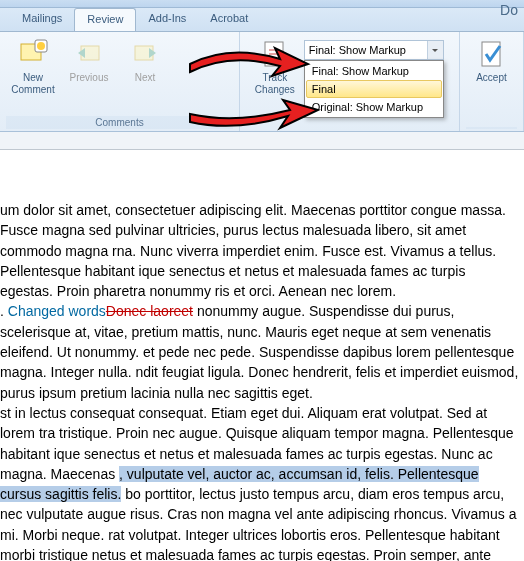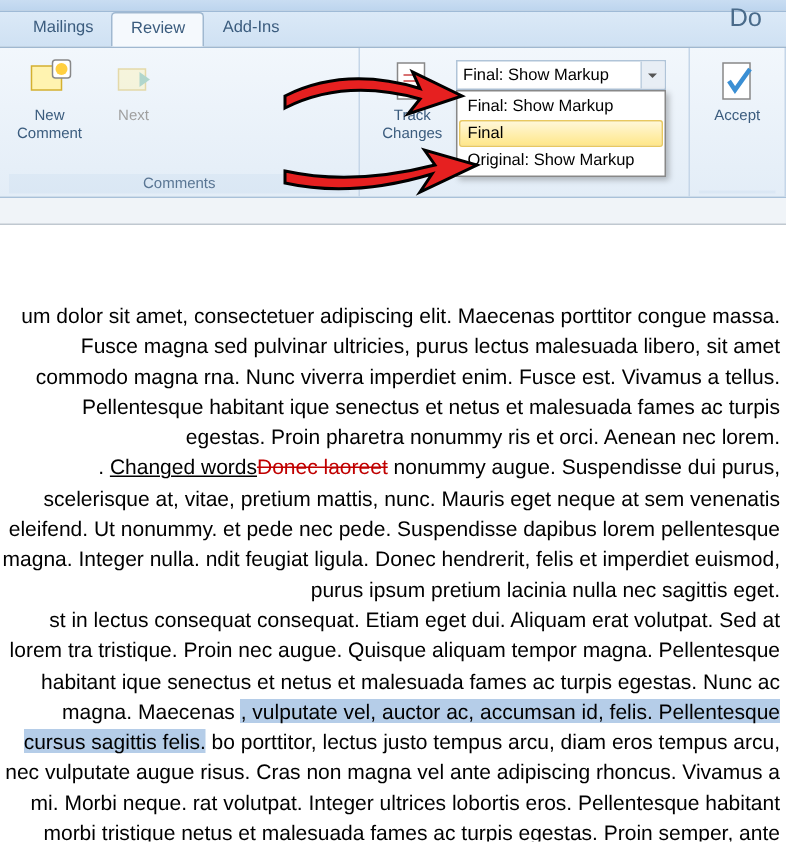--- a/index.html
+++ b/index.html
@@ -1,71 +1,81 @@
 <!DOCTYPE html>
 <html><head>
 <meta charset="utf-8">
 <style>
 * { box-sizing: border-box; margin: 0; padding: 0; font-family: 'Segoe UI', Tahoma, sans-serif; }
 body { background: #fff; width: 524px; height: 561px; overflow: hidden; position: relative; }
 .titlebar { height: 8px; background: linear-gradient(#c9ddf2, #bdd5ee); border-bottom: 1px solid #9fbad6; }
-.title-right { position: absolute; top: 2px; right: 16px; font-size: 17px; color: #4a6b8a; }
+.title-right { position: absolute; top: 2px; right: 6px; font-size: 14px; color: #4a6b8a; }
 .tabs { background: linear-gradient(#dbe9f7, #cfe1f3); height: 24px; display: flex; padding-left: 10px; border-bottom: 1px solid #a0b8d0; }
 .tab { font-size: 11px; color: #3b5c7e; padding: 4px 12px 12px 12px; cursor: pointer; }
 .tab.active { background: #f5f9fd; border: 1px solid #a0b8d0; border-bottom: none; border-radius: 3px 3px 0 0; color: #3b5c7e; text-align: right; }
 .ribbon { background: linear-gradient(#f2f7fc, #e3edf7); height: 100px; display: flex; border-bottom: 1px solid #a9c1d9; position: relative; }
 .group { border-right: 1px solid #c5d6e8; padding: 4px 6px 2px 6px; display: flex; flex-direction: column; justify-content: space-between; }
 .group-content { display: flex; gap: 2px; flex: 1; }
 .group-label { font-size: 10px; color: #5a7694; text-align: center; padding: 1px 0; background: rgba(200,220,240,0.3); }
 .big-btn { display: flex; flex-direction: column; align-items: center; justify-content: flex-start; width: 54px; padding: 2px; cursor: pointer; }
 .big-btn .icon { width: 32px; height: 32px; margin-bottom: 2px; display: flex; align-items: center; justify-content: center; }
 .big-btn .label { font-size: 10px; color: #3b5c7e; text-align: center; line-height: 12px; }
 .disabled .label { color: #a0a0a0; }
 .disabled .icon { opacity: 0.4; }
 .dropdown-combo { position: absolute; top: 4px; height: 20px; background: #fff; border: 1px solid #b0c4d8; font-size: 11px; display: flex; align-items: center; padding: 0 4px; width: 140px; }
 .dropdown-arrow { position: absolute; right: 0; top: 0; width: 16px; height: 100%; background: #e8eef5; border-left: 1px solid #c0d0e0; display: flex; align-items: center; justify-content: center; }
 .dropdown-arrow::after { content: ''; border: 3px solid transparent; border-top: 3px solid #555; margin-top: 3px; }
 .dropdown-menu { position: absolute; top: 24px; background: #fff; border: 1px solid #888; box-shadow: 2px 2px 4px rgba(0,0,0,0.25); width: 140px; z-index: 100; padding: 1px; }
 .dropdown-item { font-size: 11px; padding: 3px 6px; cursor: pointer; }
 .dropdown-item.highlighted { background: linear-gradient(#fff7d9, #ffe789); border: 1px solid #e8c860; padding: 2px 5px; border-radius: 2px; }
 .doc-area { background: #fff; padding: 20px 0 0 0; }
 .doc-text { font-family: 'Times New Roman', serif; font-size: 14px; color: #000; line-height: 1.45; padding: 30px 4px 0 0; }
-.doc-text p { margin: 0; text-align: right; }
-.tracked-insert { color: #000000; text-decoration: underline; }
+.doc-text p { margin: 0; }
+.tracked-insert { color: #0369a1; }
 .tracked-delete { color: #c00000; text-decoration: line-through; }
 .highlighted-text { background: #b5cde8; }
 .arrow-overlay { position: absolute; z-index: 200; pointer-events: none; }
 .ruler { height: 18px; background: #f0f4f8; border-bottom: 1px solid #c0c8d0; }
 .tracking-section { position: relative; padding-left: 6px; }
 </style>
 </head>
 <body>
 
 <div class="titlebar"></div>
 <div class="title-right">Do</div>
 
 <div class="tabs">
   <div class="tab">Mailings</div>
   <div class="tab active">Review</div>
   <div class="tab">Add-Ins</div>
+  <div class="tab">Acrobat</div>
 </div>
 
 <div class="ribbon">
   <div class="group" style="width:264px">
     <div class="group-content">
       <div class="big-btn">
         <div class="icon">
           <svg width="32" height="32">
               <rect x="4" y="6" width="20" height="16" fill="#fff3b0" stroke="#d4b030"></rect>
               <rect x="18" y="2" width="12" height="12" fill="#fff" stroke="#888" rx="2"></rect>
               <circle cx="24" cy="8" r="4" fill="#ffcf40"></circle>
             </svg>
         </div>
         <div class="label" style="white-space:pre-line">New
 Comment</div>
+      </div>
+      <div class="big-btn disabled">
+        <div class="icon">
+          <svg width="32" height="32">
+              <rect x="8" y="8" width="18" height="14" fill="#fff3b0" stroke="#d4b030"></rect>
+              <path d="M5 15 L12 10 L12 20 Z" fill="#5a8"></path>
+            </svg>
+        </div>
+        <div class="label">Previous</div>
       </div>
       <div class="big-btn disabled">
         <div class="icon">
           <svg width="32" height="32">
               <rect x="6" y="8" width="18" height="14" fill="#fff3b0" stroke="#d4b030"></rect>
               <path d="M27 15 L20 10 L20 20 Z" fill="#5a8"></path>
             </svg>
         </div>
         <div class="label">Next</div>
       </div>

